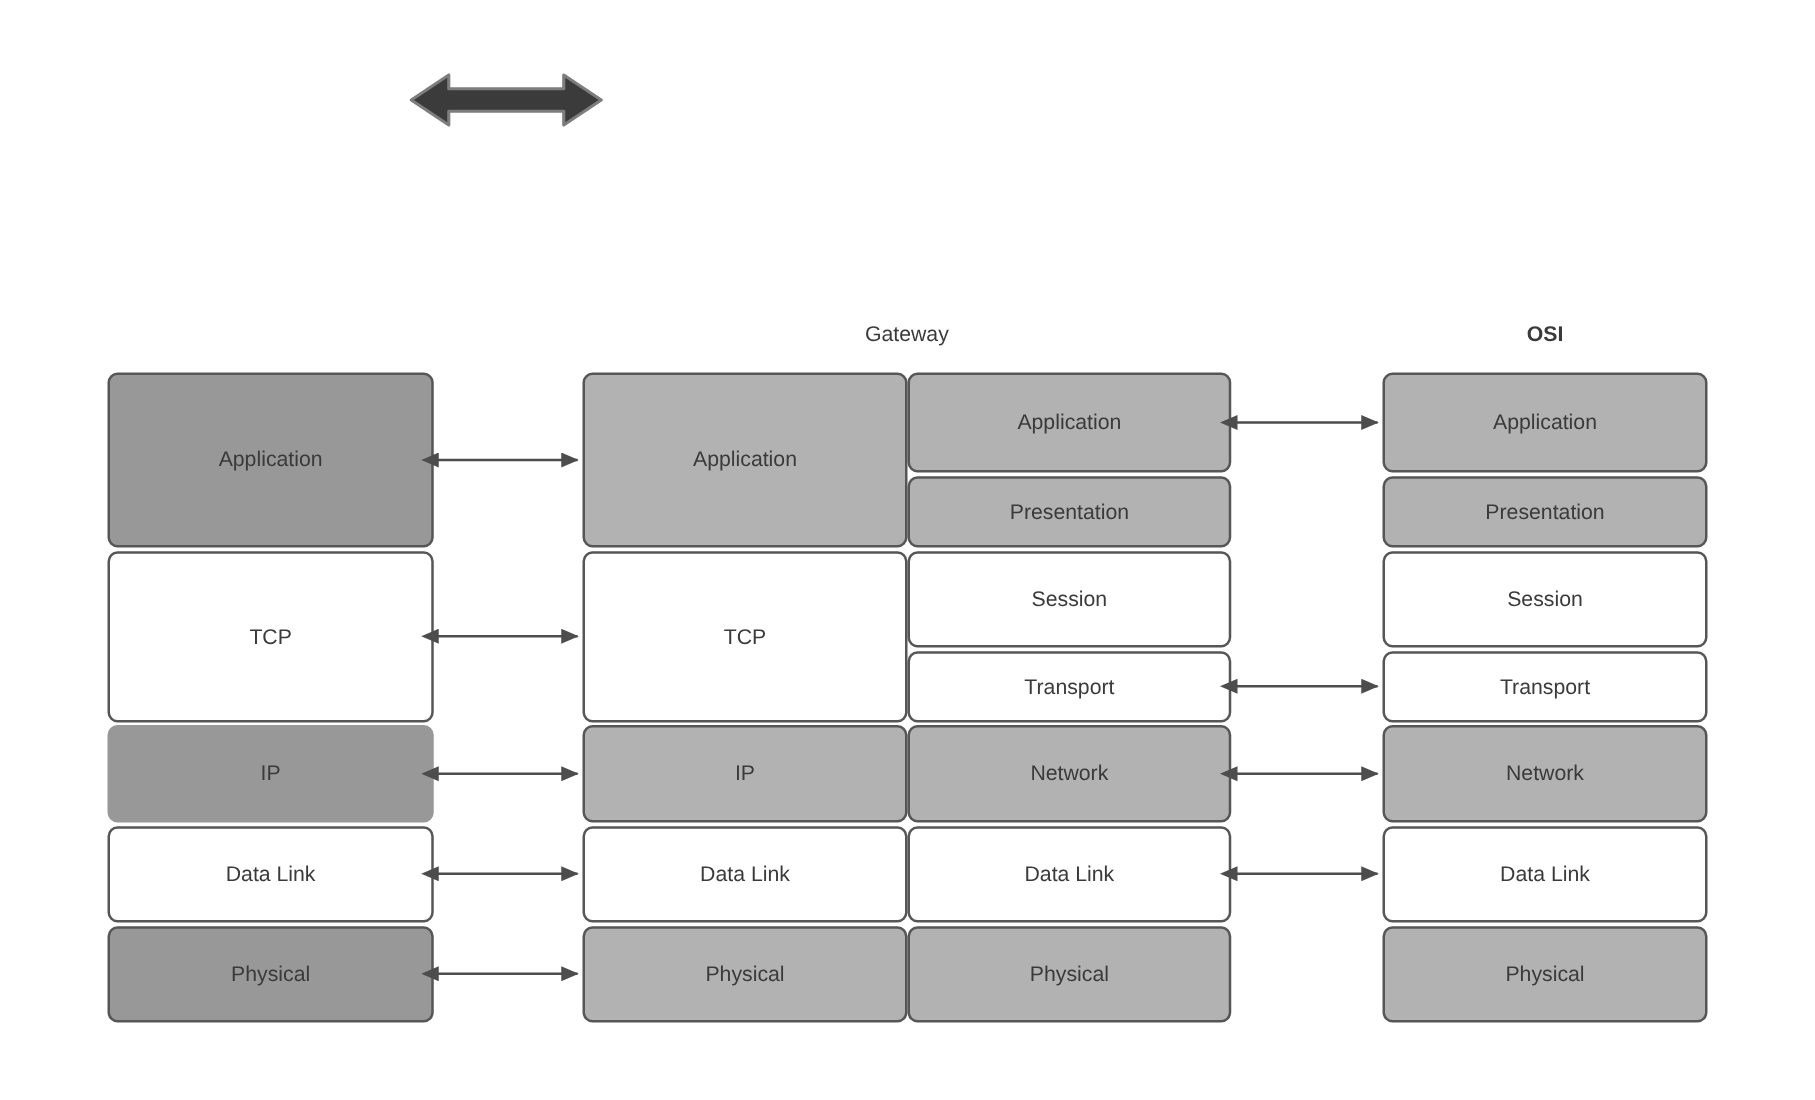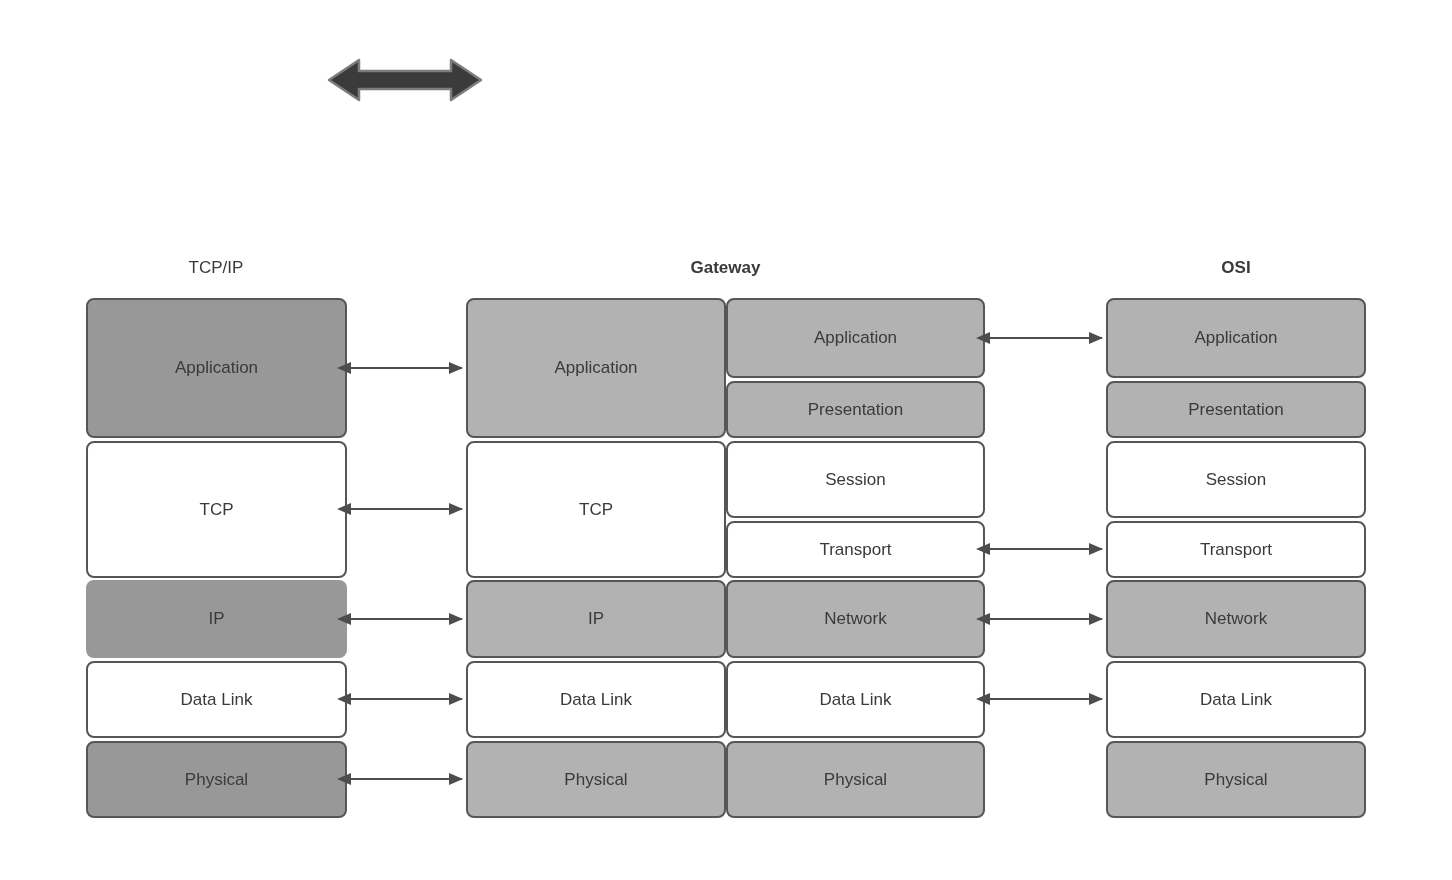--- a/index.html
+++ b/index.html
@@ -47,22 +47,21 @@
 </style>
 </head>
 <body style="background: rgb(255, 255, 255);">
 
 <div id="canvas">
 
   <svg id="thick-arrow-svg" style="left:325px;top:56px;" width="160" height="48" viewBox="0 0 160 48">
     <polygon id="thick-arrow-shape" points="4,24 34,4 34,15 126,15 126,4 156,24 126,44 126,33 34,33 34,44" fill="#3b3b3b" stroke="#7d7d7d" stroke-width="2.5" stroke-linejoin="round"></polygon>
   </svg>
 
-  <div class="col-header" style="left:86px;width:260px;top:257px;">TCP/IP</div>
-  <div class="col-header" style="left:466px;width:519px;top:257px;font-weight:bold;">Gateway</div>
+  <div class="col-header" style="left:466px;width:519px;top:257px;">Gateway</div>
   <div class="col-header" style="left:1106px;width:260px;top:257px;font-weight:bold;">OSI</div>
 
   <div id="boxes">
       <div class="layer-box shade-dark bordered" style="left: 86px; top: 298px; width: 261px; height: 140px; background: rgb(152, 152, 152); border-color: rgb(86, 86, 86);">
         <span>Application</span>
       </div>
       <div class="layer-box shade-white bordered" style="left: 86px; top: 441px; width: 261px; height: 137px; background: rgb(255, 255, 255); border-color: rgb(86, 86, 86);">
         <span>TCP</span>
       </div>
       <div class="layer-box shade-dark" style="left: 86px; top: 580px; width: 261px; height: 78px; background: rgb(152, 152, 152);">

